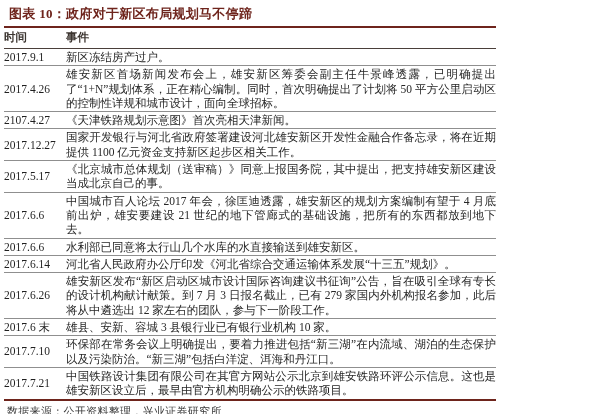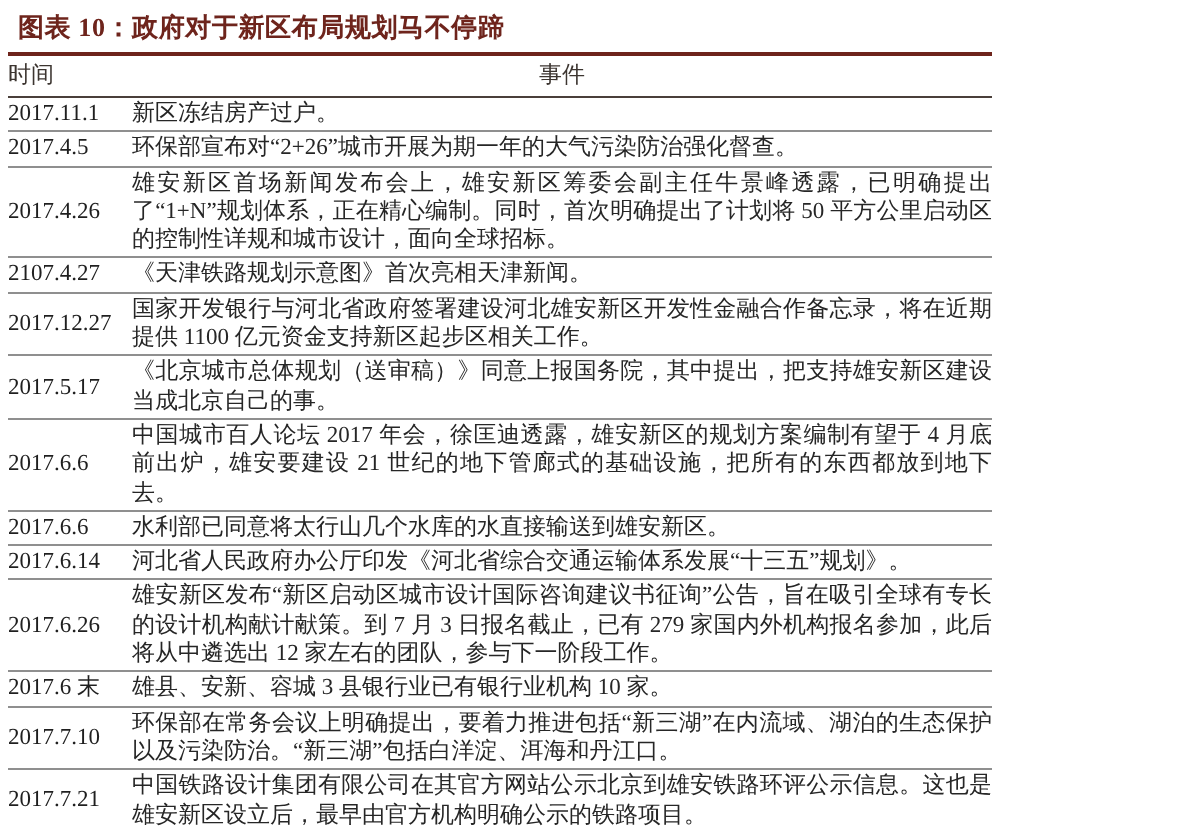--- a/index.html
+++ b/index.html
@@ -23,28 +23,28 @@
     padding:2px 0 3px 5px;
     letter-spacing:0.3px;
   }
   table.events{
     width:100%;
     border-collapse:collapse;
     border-top:2px solid var(--accent);
     border-bottom:2px solid var(--accent);
   }
   table.events thead th{
-    font-weight:normal;
+    font-weight:bold;
     font-size:11.5px;
     color:#3c3530;
     border-bottom:1.5px solid #4a3f3a;
     padding:2px 0 3px 0;
   }
   th.col-time{text-align:left;padding-left:24px;width:62px;}
-  th.col-event{text-align:center;}
+  th.col-event{text-align:left;}
   table.events tbody td{
     font-size:11.5px;
     line-height:14.3px;
     border-bottom:1px solid var(--rowline);
     padding:1px 0;
     vertical-align:middle;
   }
   table.events tbody tr:last-child td{border-bottom:none;}
   td.cell-date{
     padding-left:17px;
@@ -74,28 +74,24 @@
 
   <table class="events">
     <thead>
       <tr>
         <th class="col-time">时间</th>
         <th class="col-event">事件</th>
       </tr>
     </thead>
     <tbody id="tbody">
   <tr>
-    <td class="cell-date">2017.11.1</td>
+    <td class="cell-date">2017.9.1</td>
     <td class="cell-event">新区冻结房产过户。</td>
   </tr>
 
-  <tr>
-    <td class="cell-date">2017.4.5</td>
-    <td class="cell-event">环保部宣布对“2+26”城市开展为期一年的大气污染防治强化督查。</td>
-  </tr>
 
   <tr>
     <td class="cell-date">2017.4.26</td>
     <td class="cell-event">雄安新区首场新闻发布会上，雄安新区筹委会副主任牛景峰透露，已明确提出了“1+N”规划体系，正在精心编制。同时，首次明确提出了计划将 50 平方公里启动区的控制性详规和城市设计，面向全球招标。</td>
   </tr>
 
   <tr>
     <td class="cell-date">2107.4.27</td>
     <td class="cell-event">《天津铁路规划示意图》首次亮相天津新闻。</td>
   </tr>

